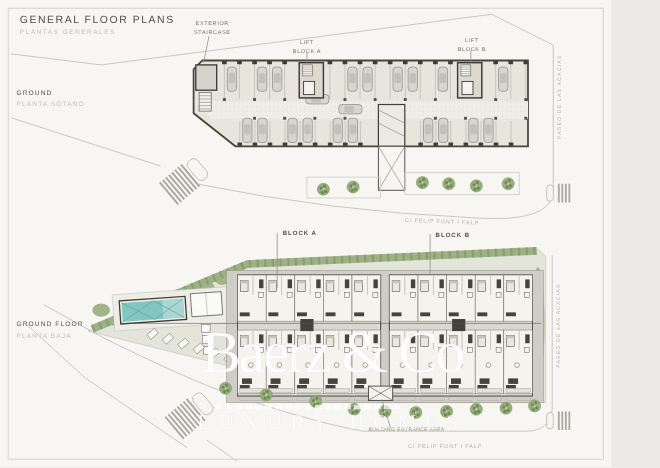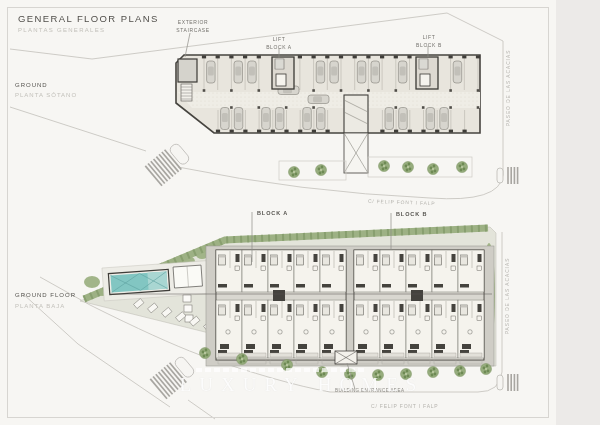--- a/index.html
+++ b/index.html
@@ -726,17 +726,18 @@
 
   <div class="lbl blk b-a">BLOCK A</div>
   <div class="lbl blk b-b">BLOCK B</div>
 
   <div class="lbl street s-felip-u">C/ FELIP FONT I FALP</div>
   <div class="lbl street s-felip-l">C/ FELIP FONT I FALP</div>
 
   <div class="lbl ent">BUILDING ENTRANCE AREA</div>
   <div class="lbl pagenum">35</div>
 
+  <div class="lbl wm-brand">Baerz &amp; Co</div>
   <div class="lbl wm-tag"></div>
   <div class="lbl wm-homes">LUXURY HOMES</div>
 
   <div class="frame"></div>
 </div>
 
 </body></html>

